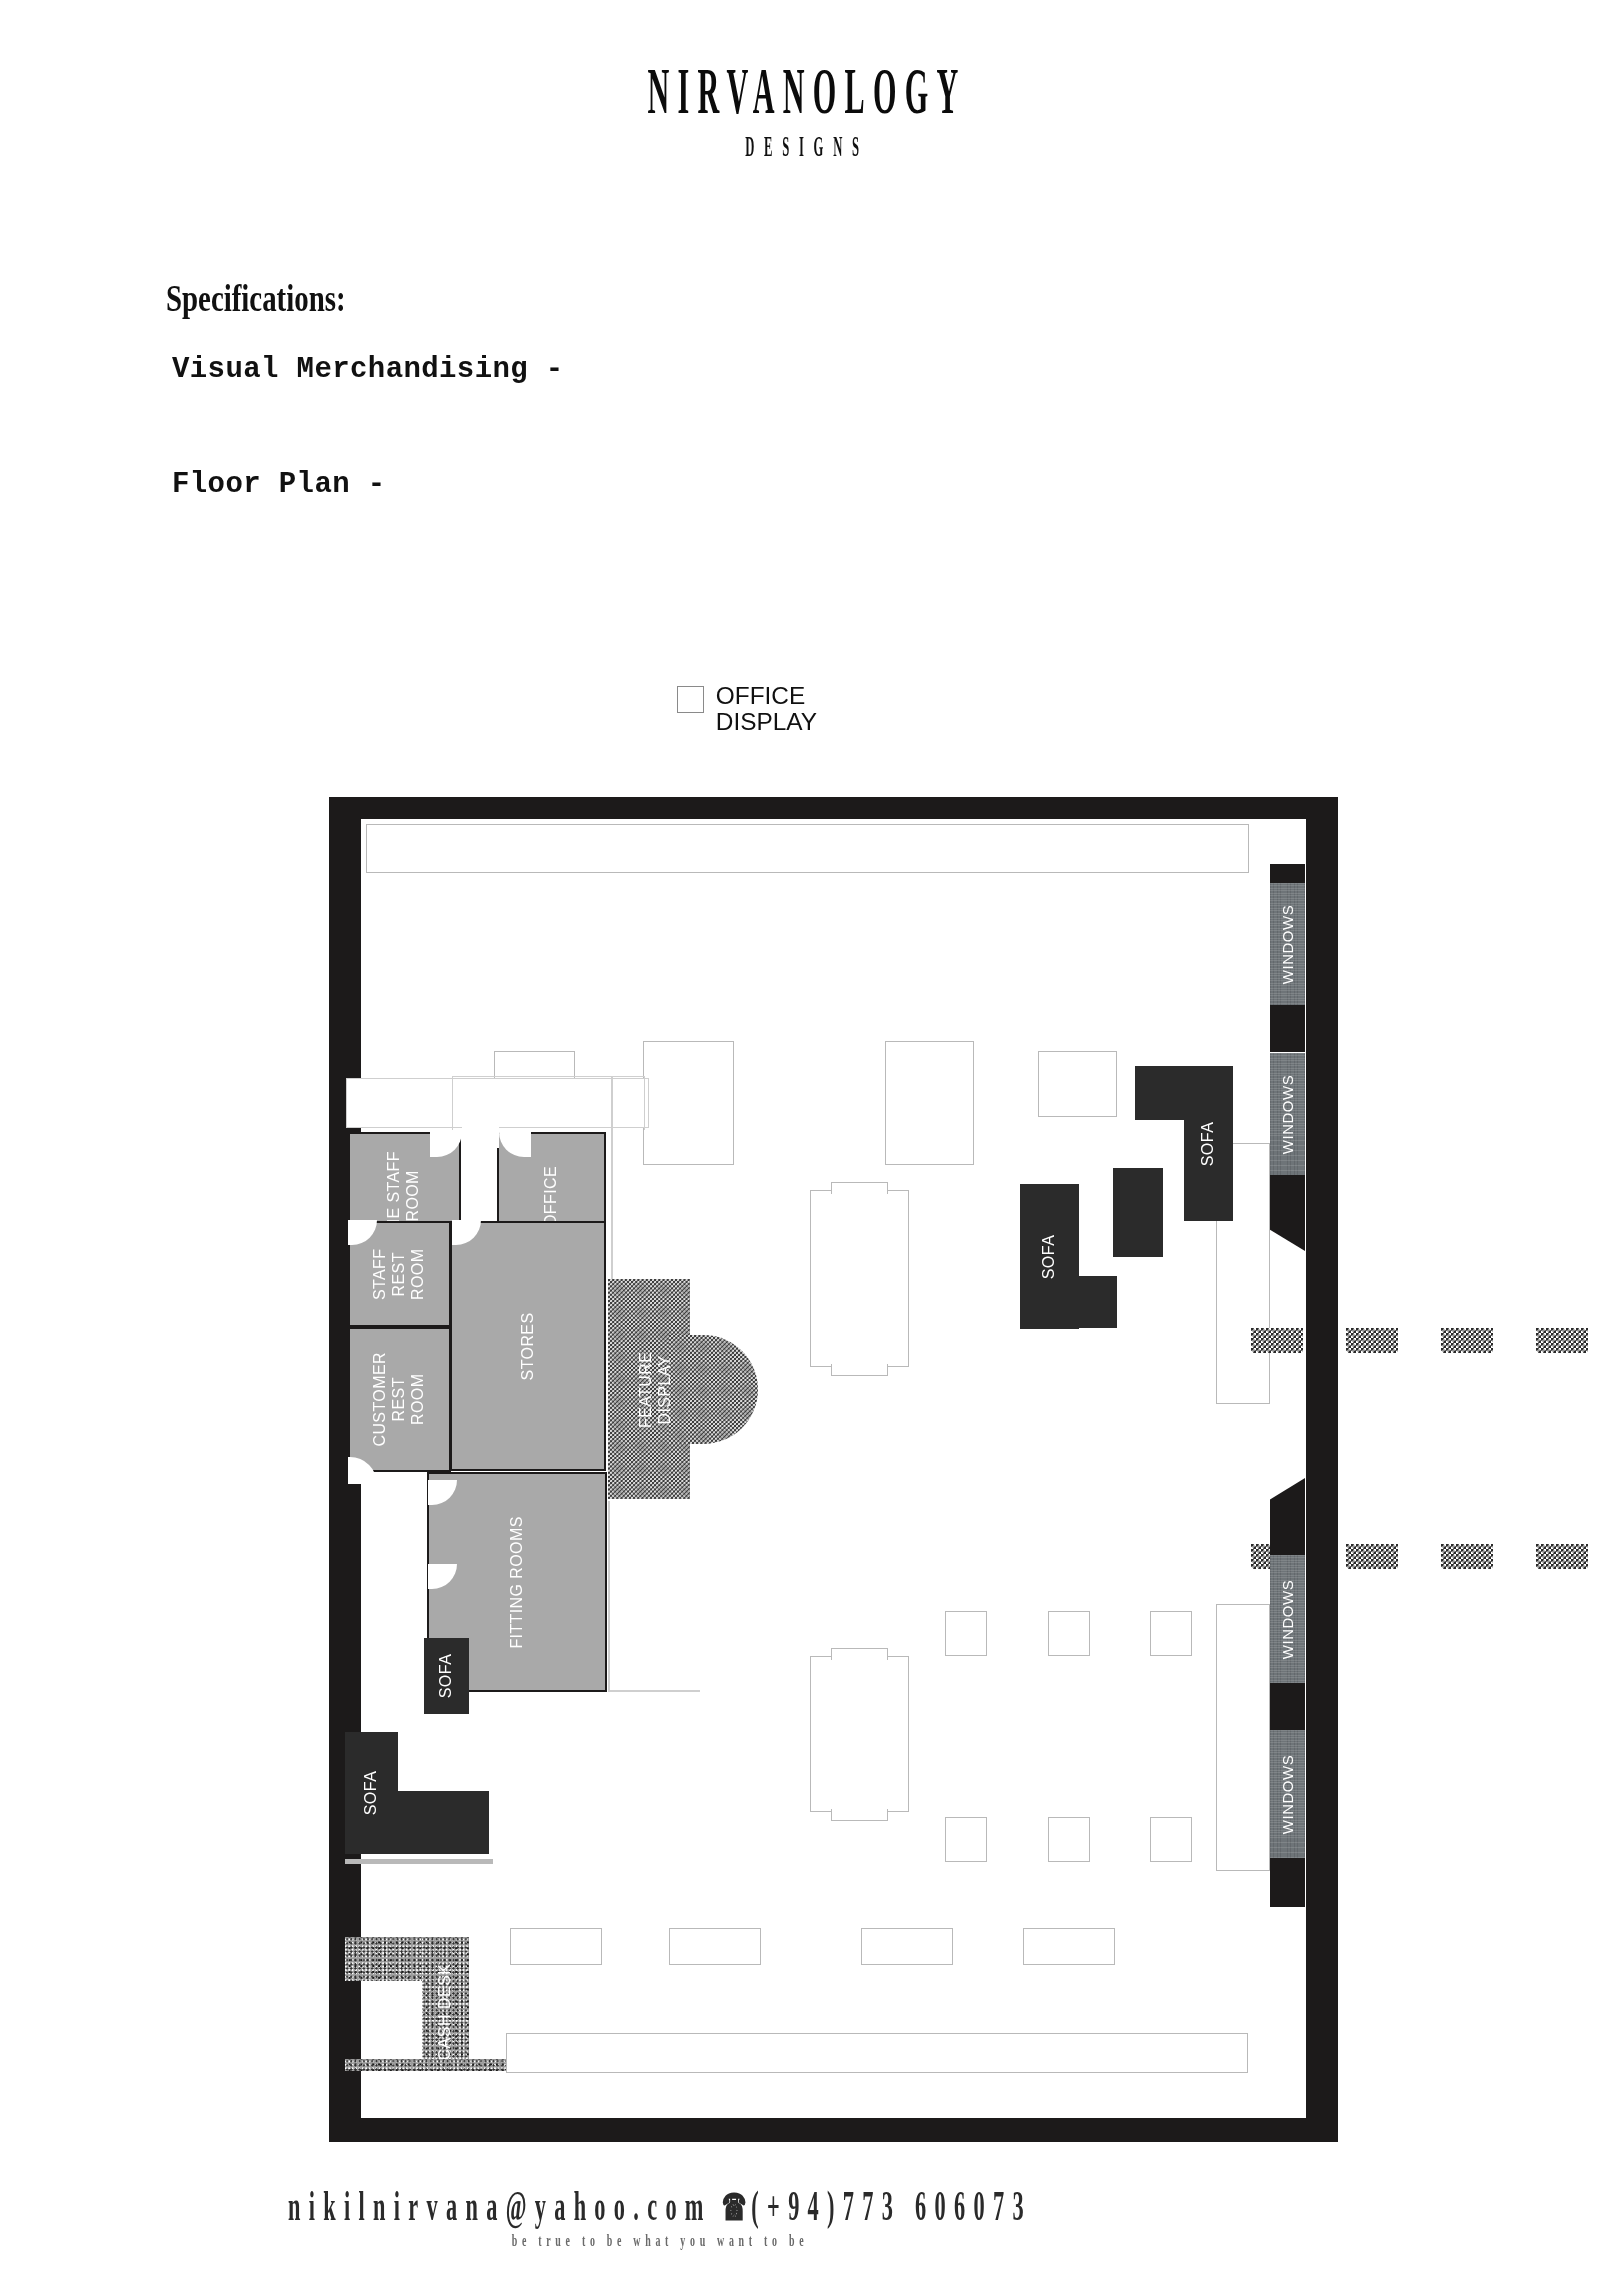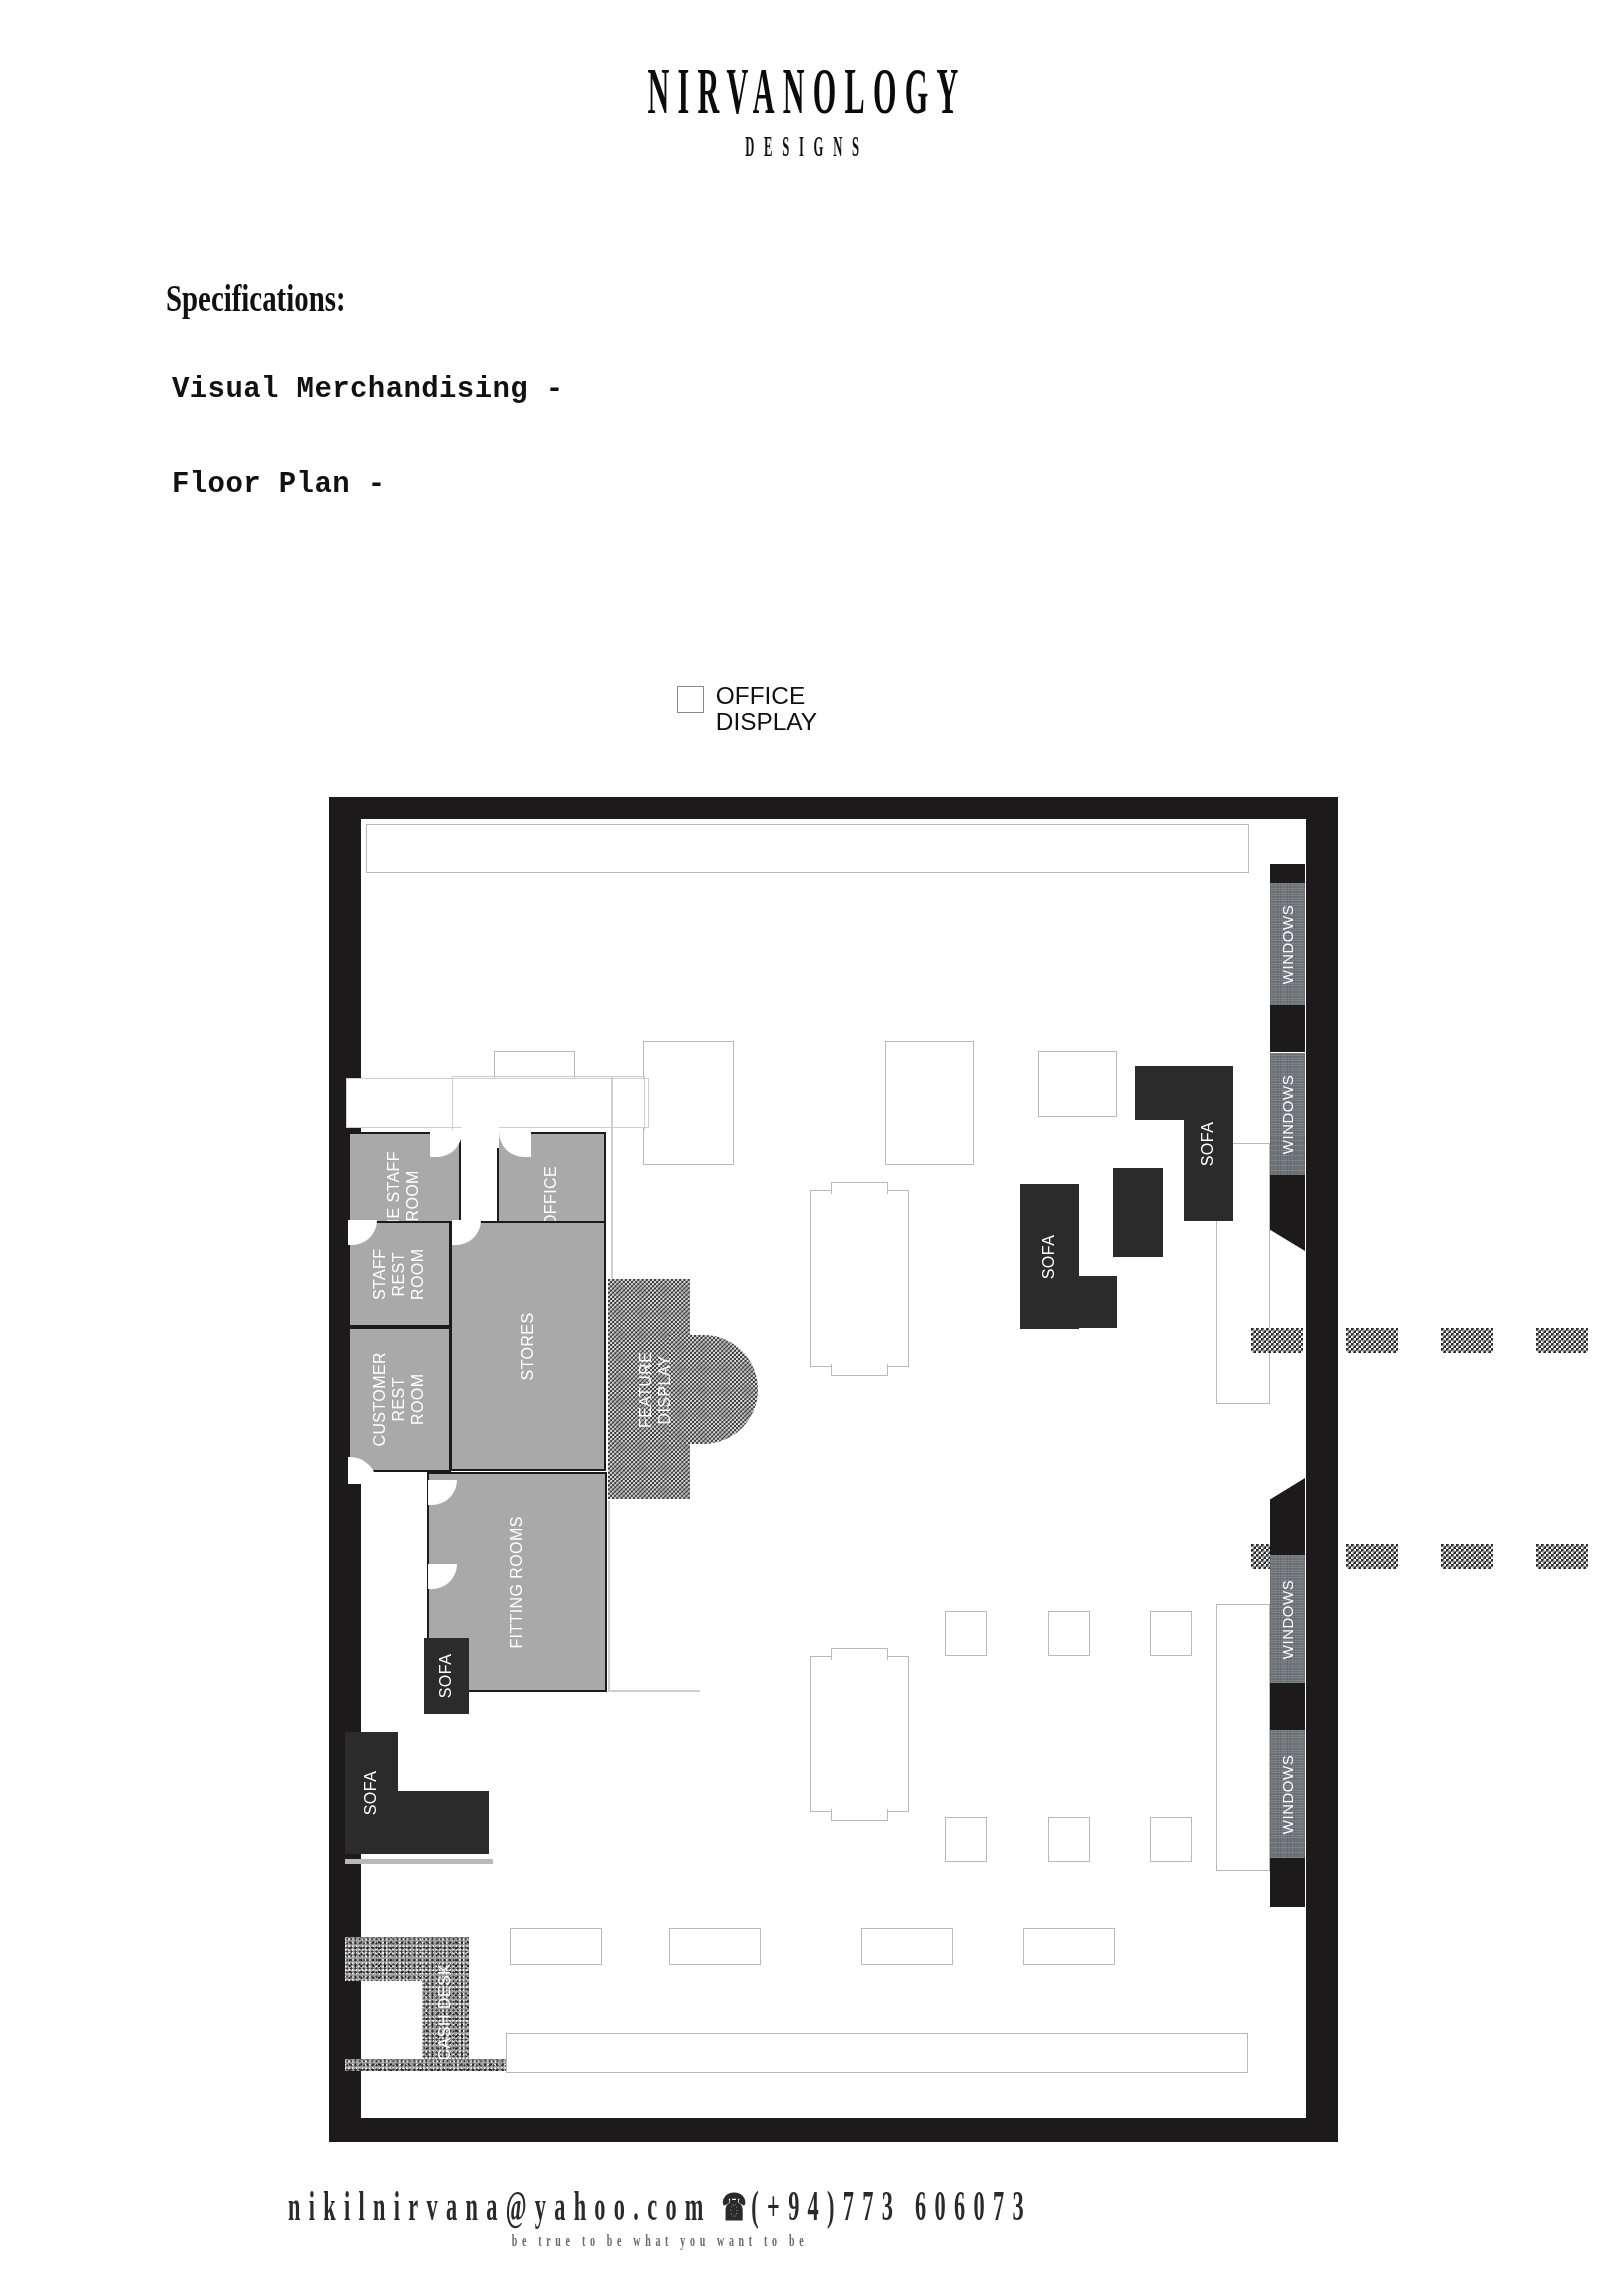--- a/index.html
+++ b/index.html
@@ -62,21 +62,21 @@
   .spec-line {
     position: absolute;
     left: 172px;
     font-family: "Liberation Mono", monospace;
     font-weight: 700;
     font-size: 29px;
     color: #111;
     letter-spacing: 0.4px;
     white-space: nowrap;
   }
-  #spec-line-1 { top: 373px; }
+  #spec-line-1 { top: 353px; }
   #spec-line-2 { top: 468px; }
 
   
   #legend {
     position: absolute;
     left: 677px;
     top: 683px;
     display: flex;
     align-items: flex-start;
     gap: 11.8px;

